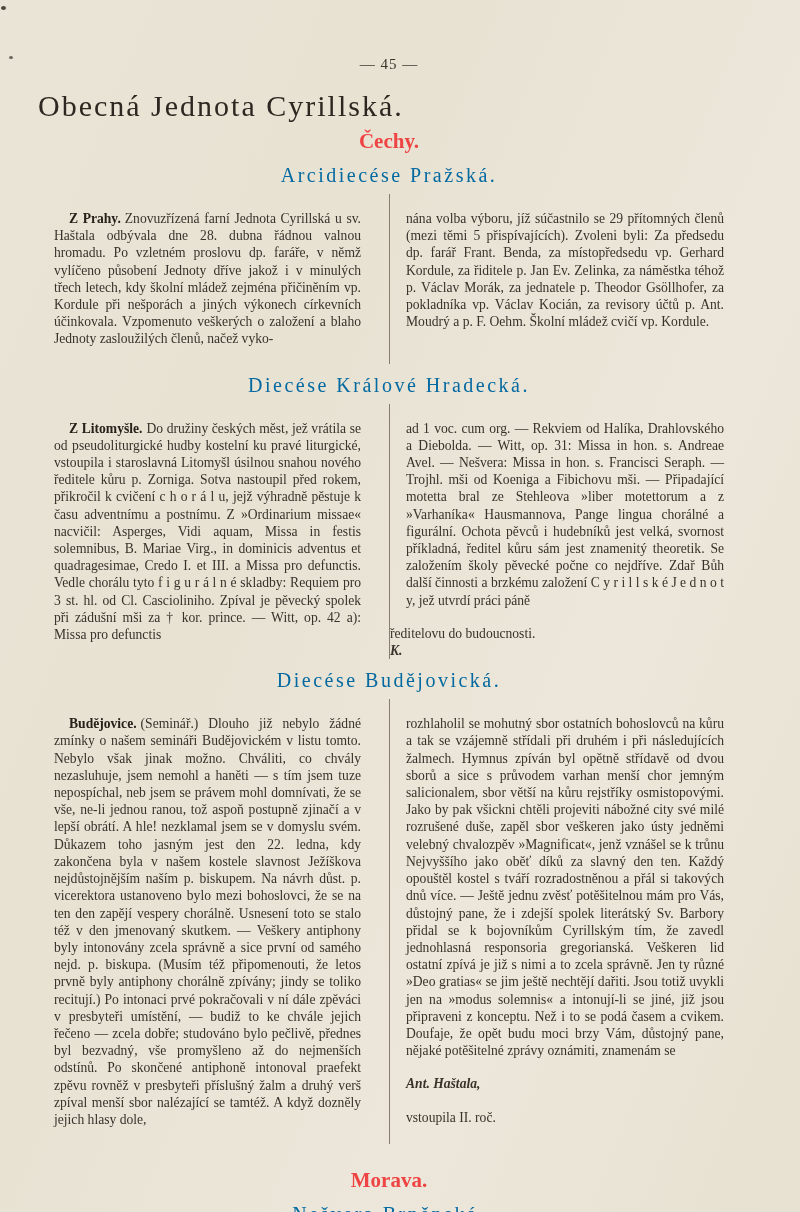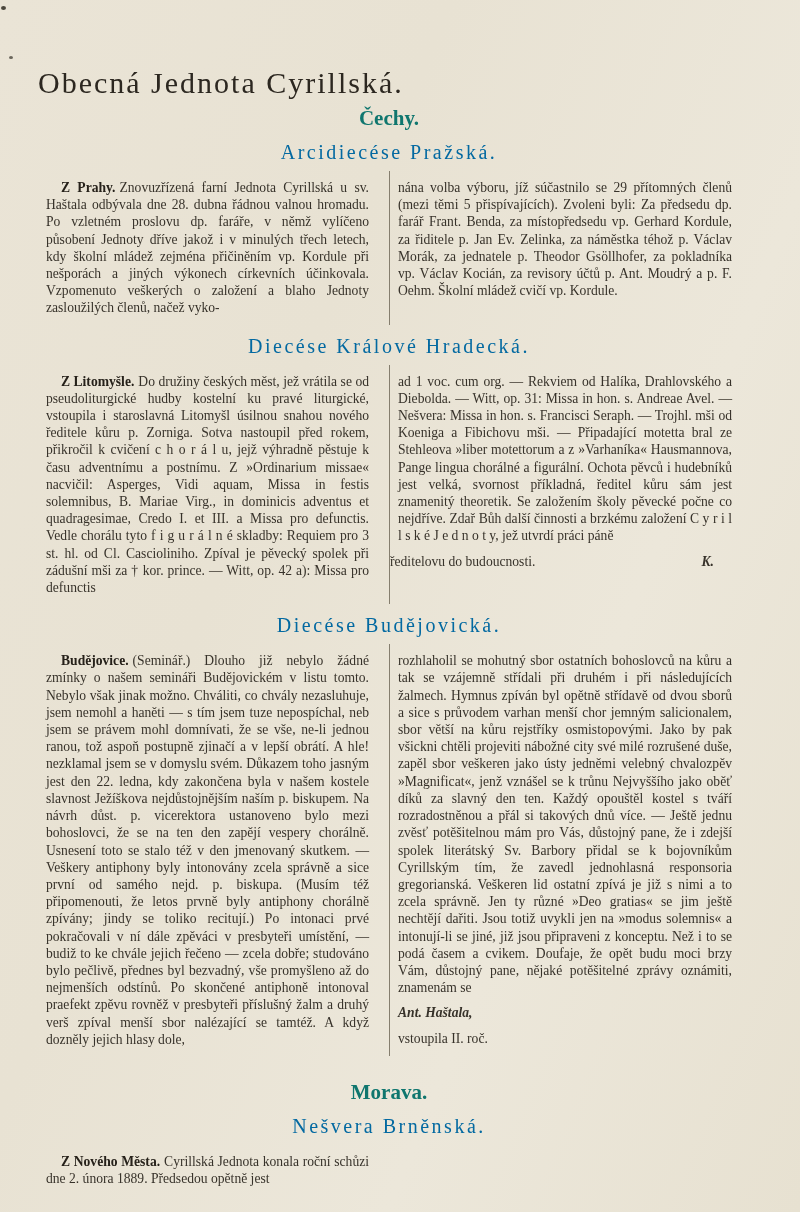--- a/index.html
+++ b/index.html
@@ -34,21 +34,21 @@
     font-size:30px;
     font-weight:normal;
     letter-spacing:2px;
     color:#2c2720;
     margin:10px 0 4px 0;
   }
   .region-heading{
     text-align:center;
     font-size:21px;
     font-weight:bold;
-    color:#0f766e;
+    color:#ef4444;
     margin:6px 0 2px 0;
   }
   .diocese-heading{
     text-align:center;
     font-size:20px;
     font-weight:normal;
     letter-spacing:2.5px;
     color:#0369a1;
     margin:10px 0 7px 0;
   }
@@ -58,31 +58,31 @@
   }
   .col{
     box-sizing:border-box;
     width:50%;
     font-size:13.6px;
     line-height:17.2px;
   }
   .col.left{padding-right:12px;}
   .col.right{border-left:1px solid #857e6e;}
   .col p{
-    margin:8px;
+    margin:16px;
     text-align:justify;
     text-justify:inter-word;
     font-family:Liberation Serif, serif;
   }
   .col p.indent{text-indent:15px;}
   .lead{font-weight:bold;margin-right:4px;color:#26211a;}
   .closing-line{
     display:flex;
-    justify-content:space-between;
     align-items:baseline;
+    flex-direction:column;
   }
   .sig-k{font-style:italic;font-weight:bold;padding-right:26px;}
   .signature-block{margin-top:2px;}
   .signature-name{
     text-align:right;
     padding-right:52px;
     font-style:italic;
     font-weight:bold;
     margin:0;
   }
@@ -94,20 +94,21 @@
   .section{margin-bottom:6px;}
   .morava-gap{margin-top:24px;}
 </style>
 </head>
 <body>
 
 <div class="page">
   <span class="speck s1"></span>
   <span class="speck s2"></span>
 
+  <div class="page-number">— 45 —</div>
 
   <h1 class="main-title">Obecná Jednota Cyrillská.</h1>
 
   <h2 class="region-heading">Čechy.</h2>
 
   <div class="section">
     <h3 class="diocese-heading">Arcidiecése Pražská.</h3>
     <div class="twocol">
       <div class="col left">
         <p class="indent"><span class="lead">Z Prahy.</span><span>Znovuzřízená farní Jednota Cyrillská u sv. Haštala odbývala dne 28. dubna řádnou valnou hromadu. Po vzletném proslovu dp. faráře, v němž vylíčeno působení Jednoty dříve jakož i v minulých třech letech, kdy školní mládež zejména přičiněním vp. Kordule při nešporách a jiných výkonech církevních účinkovala. Vzpomenuto veškerých o založení a blaho Jednoty zasloužilých členů, načež vyko-</span></p>

